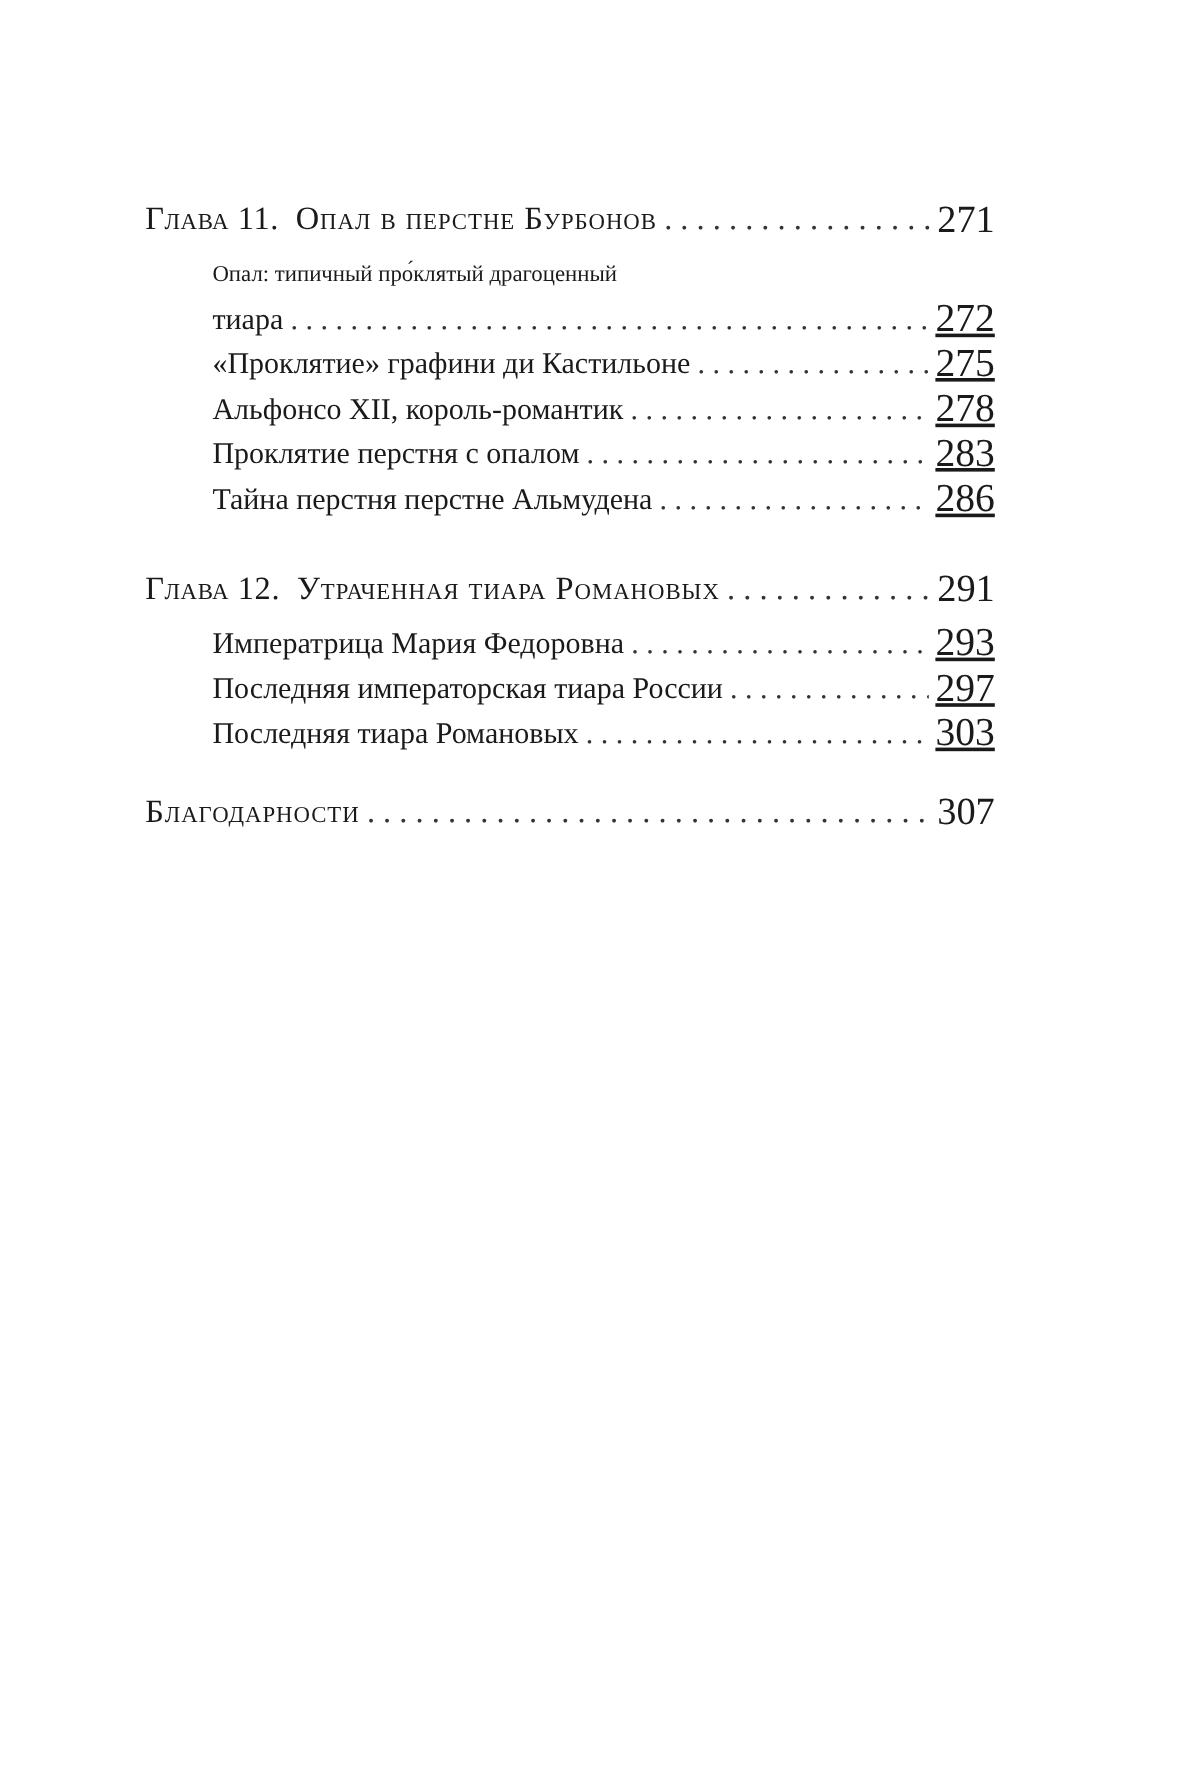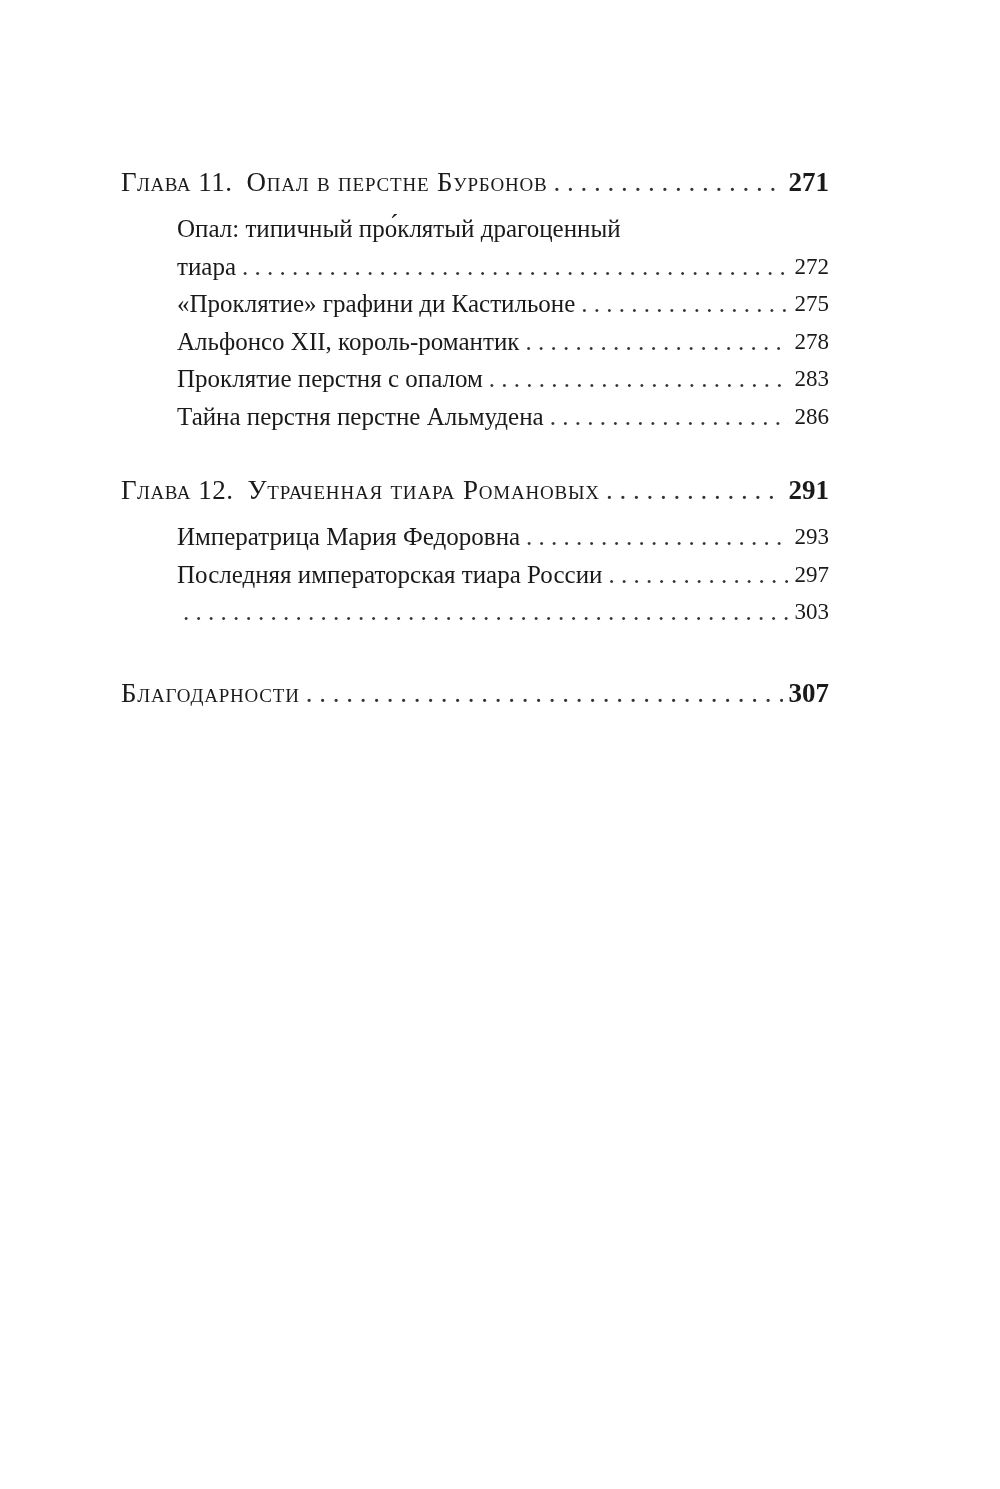--- a/index.html
+++ b/index.html
@@ -34,22 +34,22 @@
     .chapter-label {
       font-variant: small-caps;
       letter-spacing: 0.5px;
       margin-right: 14px;
     }
     .chapter-title {
       font-variant: small-caps;
       letter-spacing: 0.8px;
     }
     .chapter-page {
-      font-weight: bold;
-      font-size: 27px;
+      font-weight: normal;
+      font-size: 32px;
     }
     .dots {
       flex: 1 1 auto;
       overflow: hidden;
       margin: 0 6px;
       letter-spacing: 4px;
       color: #333;
     }
     .dots::before {
       content: ". . . . . . . . . . . . . . . . . . . . . . . . . . . . . . . . . . . . . . . . . . . . . . . . . . . . . . . . . . . . . . . . . . . . . . . . . . . . . . . . . . . . . . . . . .";
@@ -58,30 +58,31 @@
     .sub-list {
       margin-left: 56px;
       padding-top: 6px;
     }
     .sub-row {
       font-size: 25px;
       height: 37.5px;
       line-height: 37.5px;
     }
     .sub-wrap-first {
-      font-size: 25px;
+      font-size: 19px;
       height: 37.5px;
       line-height: 37.5px;
       white-space: nowrap;
     }
     .sub-page {
-      font-size: 23px;
+      font-size: 33px;
+      text-decoration: underline;
     }
     .gap-ch12 { margin-top: 33px; }
-    .gap-ack { margin-top: 40px; }
+    .gap-ack { margin-top: 23px; }
   </style>
 </head>
 <body>
 
 <div class="toc">
 
   <div class="chapter">
     <div class="row chapter-row">
       <span class="chapter-label">Глава 11.</span>
       <span class="chapter-title">Опал в перстне Бурбонов</span>
@@ -130,20 +131,21 @@
         <span>Императрица Мария Федоровна</span>
         <span class="dots"></span>
         <span class="sub-page">293</span>
       </div>
       <div class="row sub-row">
         <span>Последняя императорская тиара России</span>
         <span class="dots"></span>
         <span class="sub-page">297</span>
       </div>
       <div class="row sub-row">
+        <span>Последняя тиара Романовых</span>
         <span class="dots"></span>
         <span class="sub-page">303</span>
       </div>
     </div>
   </div>
 
   <div class="row chapter-row gap-ack">
     <span class="chapter-title">Благодарности</span>
     <span class="dots"></span>
     <span class="chapter-page">307</span>

